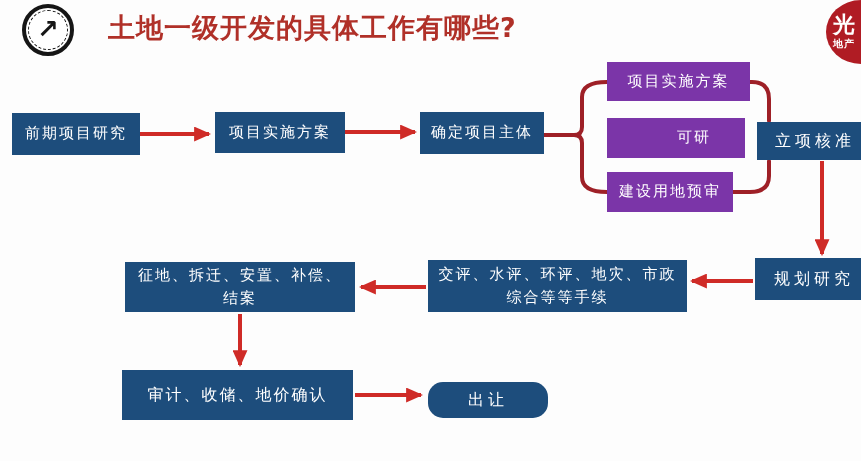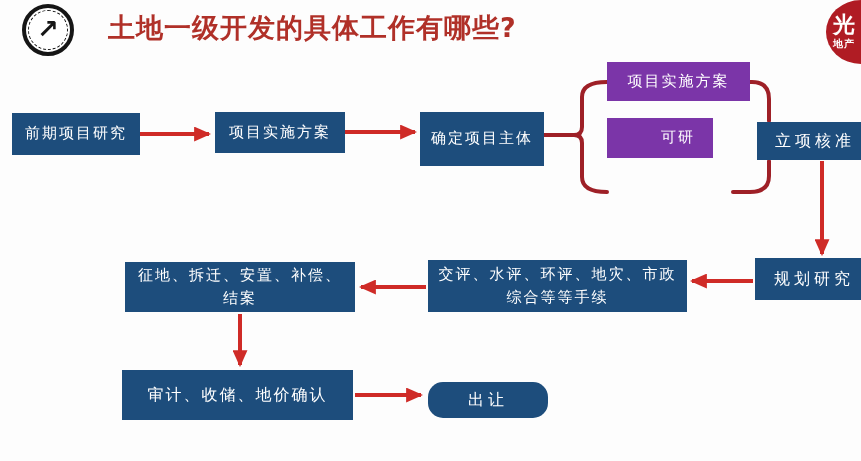--- a/index.html
+++ b/index.html
@@ -85,24 +85,25 @@
     <path class="arrow" marker-end="url(#head)" d="M355 395 L421 395"></path>
 
     <path class="brace" d="M544 135 L574 135"></path>
     <path class="brace" d="M607 82 Q582 82 582 97 L582 127 Q582 135 574 135 Q582 135 582 143 L582 177 Q582 192 607 192"></path>
     <path class="brace" d="M733 82 L752 82 Q769 82 769 99 L769 121"></path>
     <path class="brace" d="M733 192 L750 192 Q769 192 769 176 L769 161"></path>
   </svg>
 
   <div class="node blue" style="left:12px;top:113px;width:128px;height:42px;">前期项目研究</div>
   <div class="node blue" style="left:215px;top:112px;width:130px;height:41px;">项目实施方案</div>
-  <div class="node blue" style="left:420px;top:112px;width:124px;height:54px;text-align:right;">确定项目主体</div>
+  <div class="node blue" style="left:420px;top:112px;width:124px;height:42px;text-align:right;">确定项目主体</div>
 
   <div class="node purple" style="left:607px;top:62px;width:143px;height:39px;">项目实施方案</div>
-  <div class="node purple" style="left:607px;top:118px;width:106px;height:40px;padding-left:42px;">可研</div>
+  <div class="node purple" style="left:607px;top:118px;width:138px;height:40px;padding-left:42px;">可研</div>
+  <div class="node purple" style="left:607px;top:172px;width:126px;height:40px;">建设用地预审</div>
 
   <div class="node blue big-ls" style="left:757px;top:122px;width:116px;height:38px;">立项核准</div>
   <div class="node blue big-ls" style="left:755px;top:258px;width:118px;height:42px;">规划研究</div>
 
   <div class="node blue wide" style="left:428px;top:260px;width:259px;height:52px;">交评、水评、环评、地灾、市政综合等等手续</div>
   <div class="node blue wide" style="left:125px;top:262px;width:230px;height:50px;">征地、拆迁、安置、补偿、结案</div>
 
   <div class="node blue" style="left:122px;top:370px;width:231px;height:50px;font-size:16px;">审计、收储、地价确认</div>
   <div class="node blue big-ls" style="left:428px;top:382px;width:120px;height:36px;border-radius:15px;">出让</div>
 

